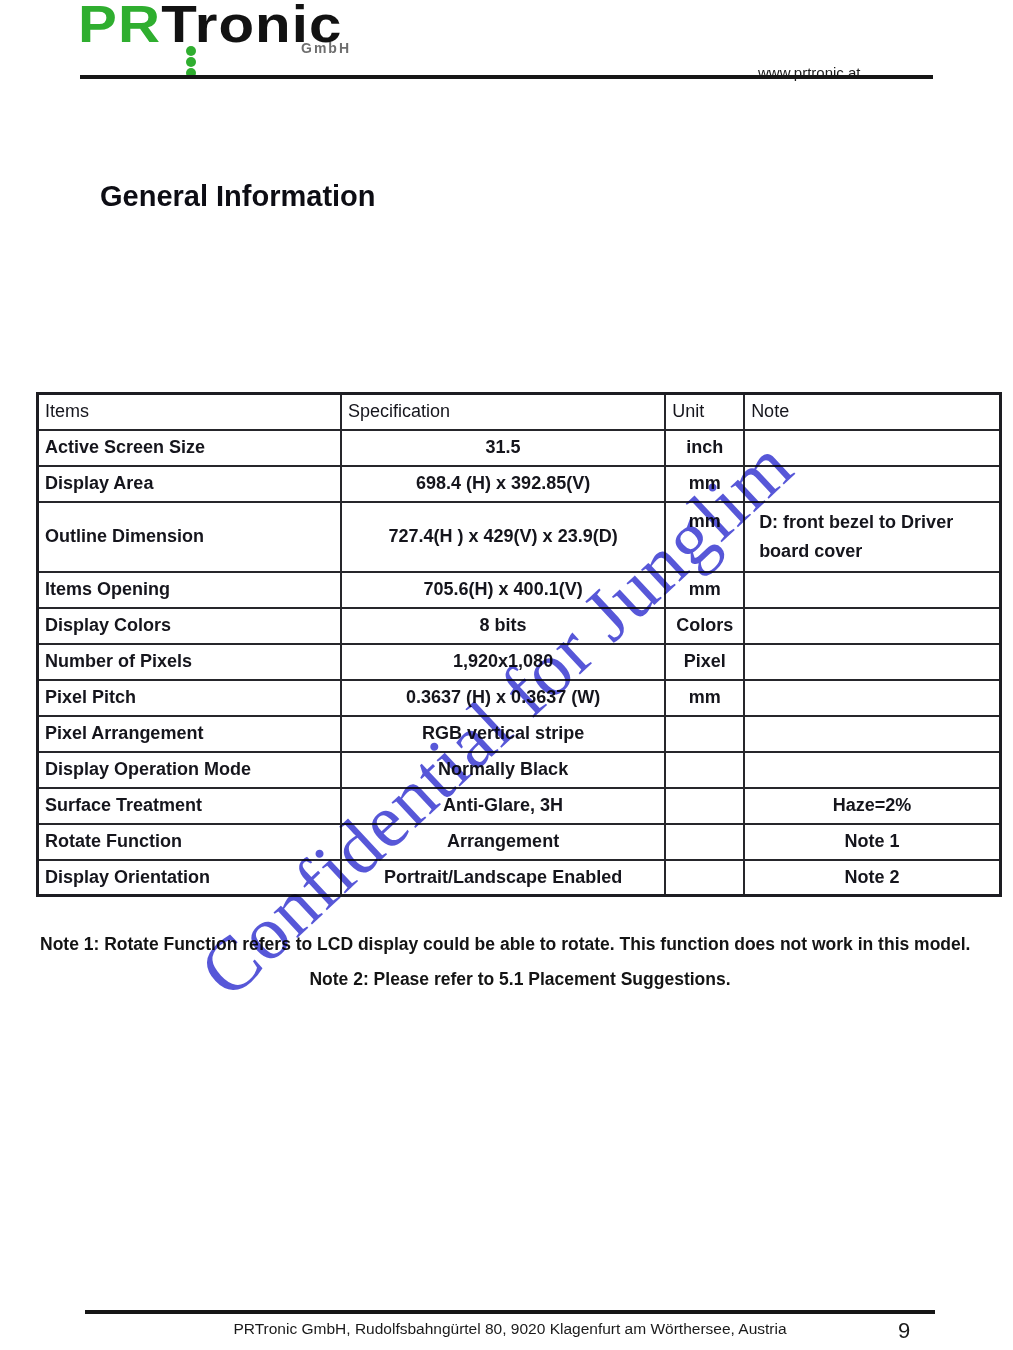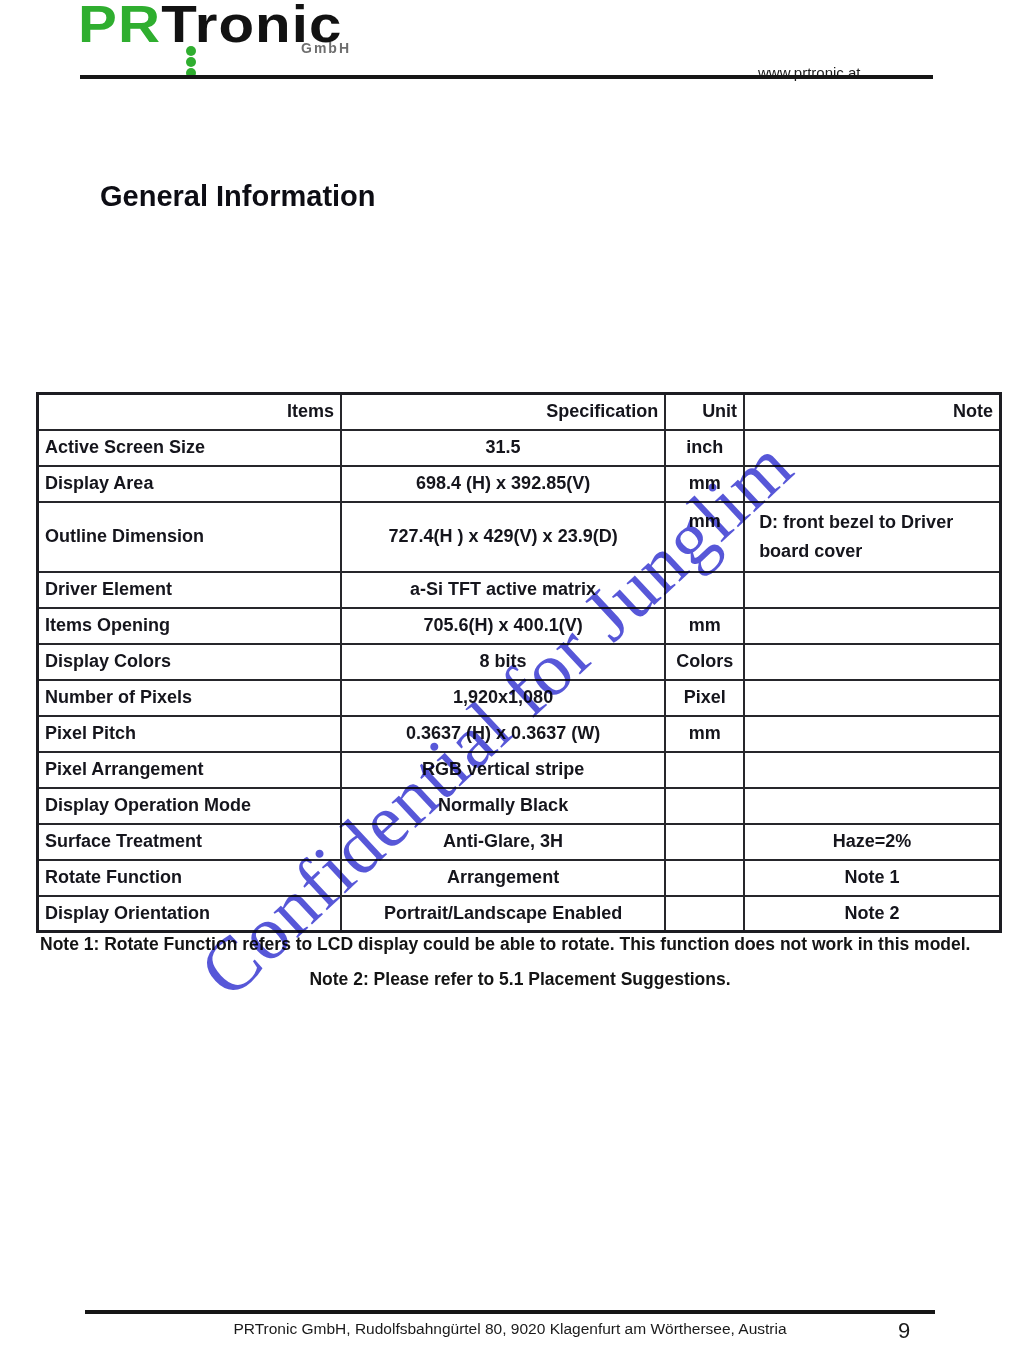--- a/index.html
+++ b/index.html
@@ -48,21 +48,21 @@
   
   .spec-table {
     position:absolute; left:36px; top:392px; width:966px;
     border-collapse:collapse; table-layout:fixed;
     font-size:18px; font-weight:600; color:#15151c;
   }
   .spec-table th, .spec-table td {
     border:2px solid #26262b; padding:2px 6px; overflow:hidden;
   }
   .spec-table { border:3px solid #1d1d22; }
-  .spec-table th { height:36px; font-weight:700; text-align:right; }
+  .spec-table th { height:36px; font-weight:400; text-align:left; }
   .spec-table td { height:36px; }
   .col-item  { width:277px; text-align:left; }
   .col-spec  { width:296px; text-align:center; }
   .col-unit  { width:72px;  text-align:center; }
   .col-note  { width:234px; text-align:center; }
   tr.tall td { height:70px; }
   tr.tall .col-unit { vertical-align:top; padding-top:8px; }
   tr.tall .col-note { text-align:left; line-height:29px; padding:4px 14px; }
 
   
@@ -134,26 +134,20 @@
           <td class="col-unit">mm</td>
           <td class="col-note"></td>
         </tr>
         <tr class="tall">
           <td class="col-item">Outline Dimension</td>
           <td class="col-spec">727.4(H ) x 429(V) x 23.9(D)</td>
           <td class="col-unit">mm</td>
           <td class="col-note">D: front bezel to Driver board cover</td>
         </tr>
         <tr>
-          <td class="col-item">Driver Element</td>
-          <td class="col-spec">a-Si TFT active matrix</td>
-          <td class="col-unit"></td>
-          <td class="col-note"></td>
-        </tr>
-        <tr>
           <td class="col-item">Items Opening</td>
           <td class="col-spec">705.6(H) x 400.1(V)</td>
           <td class="col-unit">mm</td>
           <td class="col-note"></td>
         </tr>
         <tr>
           <td class="col-item">Display Colors</td>
           <td class="col-spec">8 bits</td>
           <td class="col-unit">Colors</td>
           <td class="col-note"></td>

